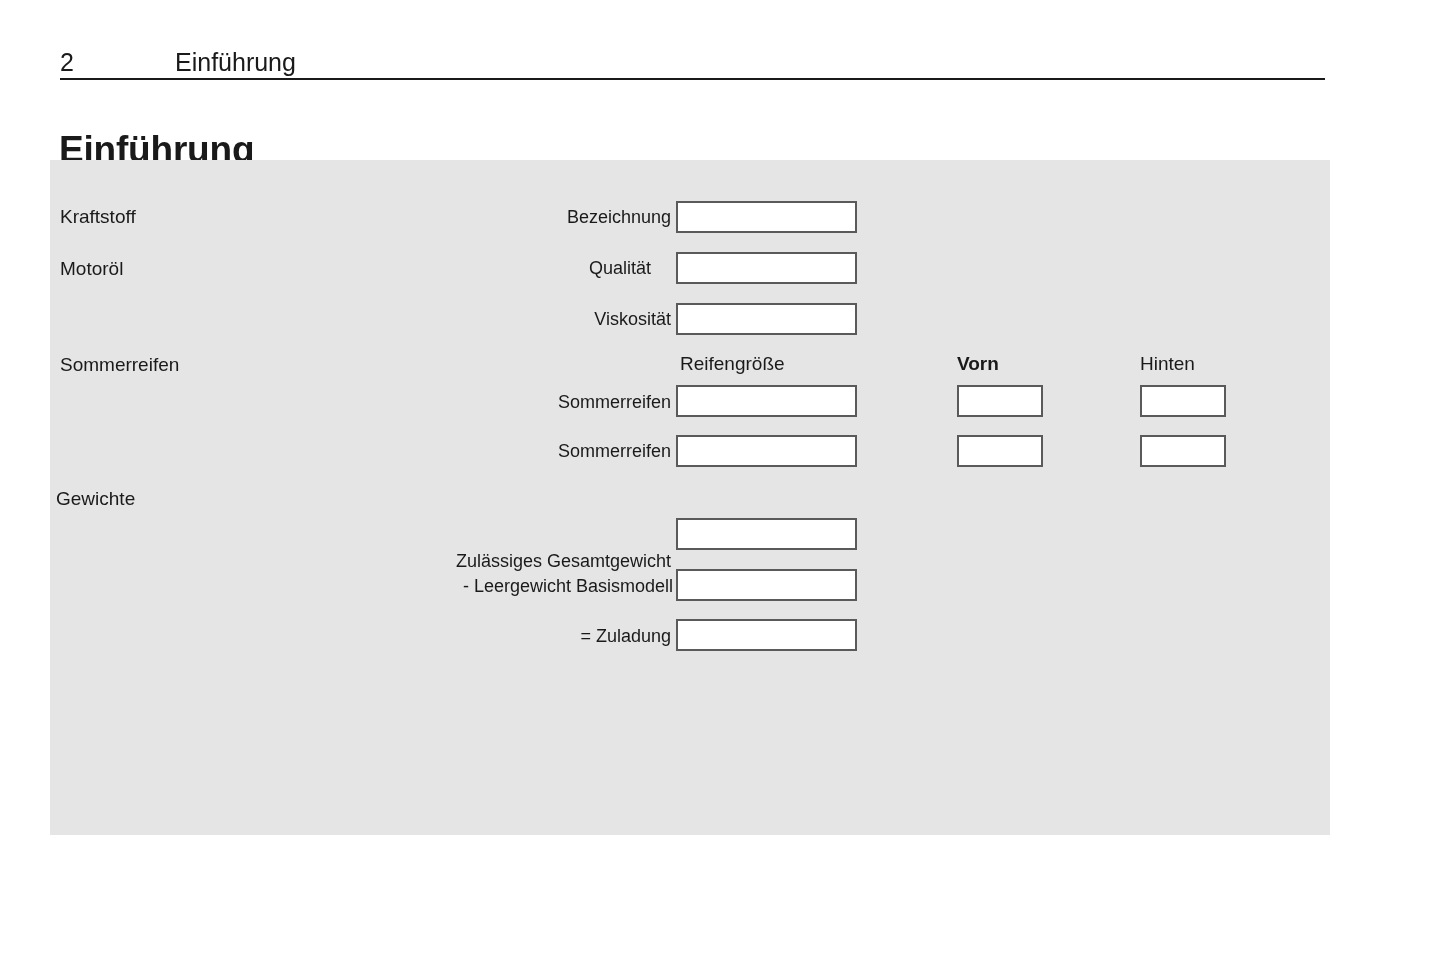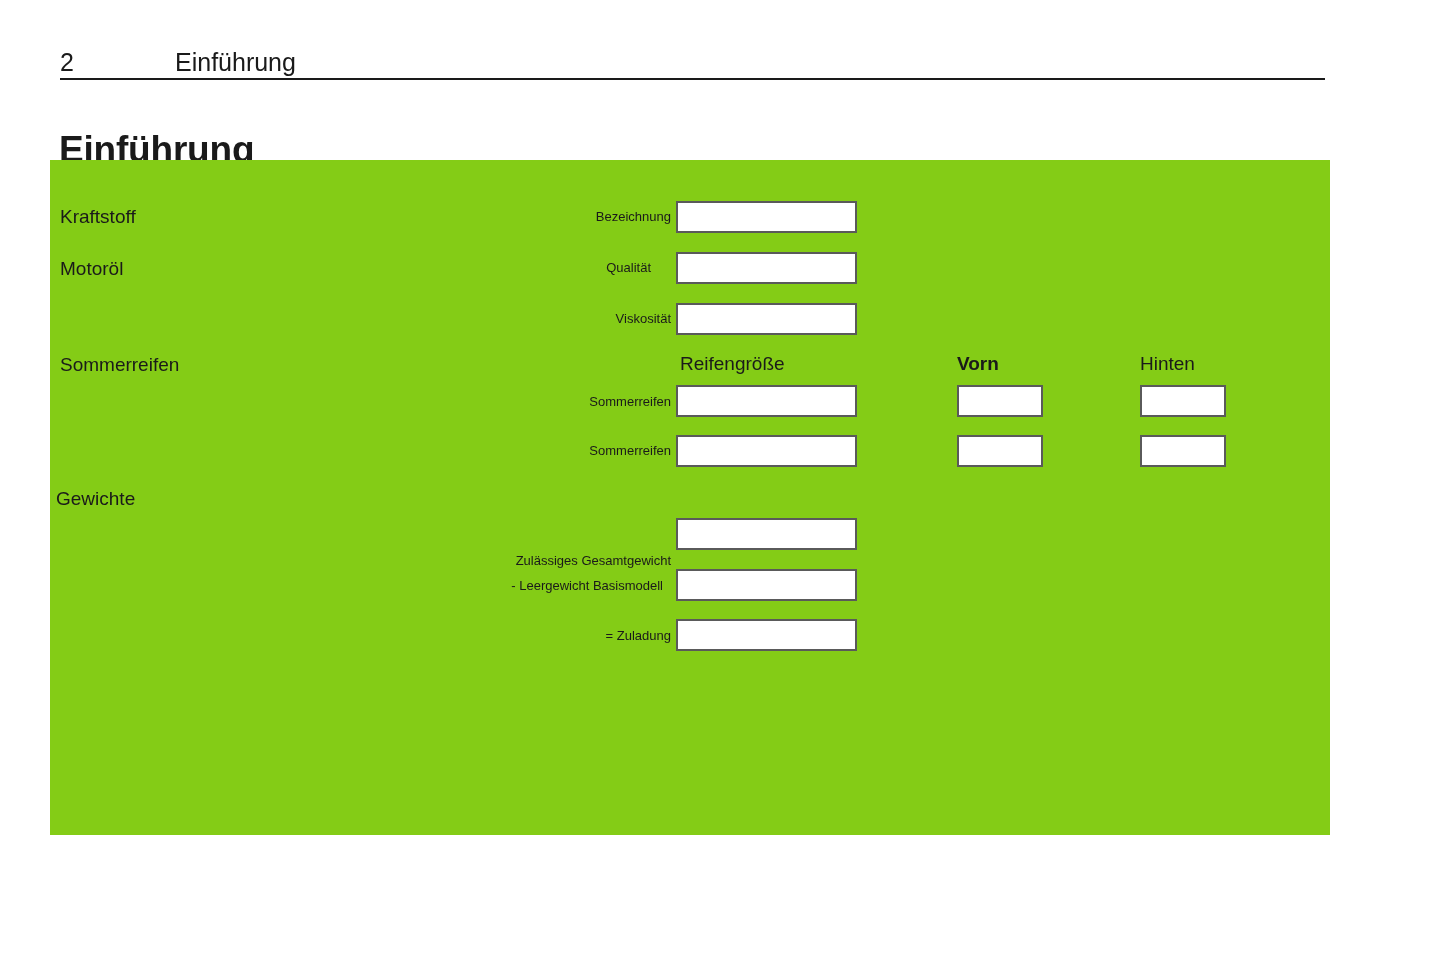--- a/index.html
+++ b/index.html
@@ -62,34 +62,34 @@
     color: #1a1a1a;
   }
 
   
   .content-panel {
     position: absolute;
     left: 50px;
     top: 160px;
     width: 1280px;
     height: 675px;
-    background: #84cc16;
+    background: #e5e5e5;
   }
 
   
   .sec-label {
     position: absolute;
     font-size: 19px;
     line-height: 24px;
     color: #1a1a1a;
     white-space: nowrap;
   }
   .row-label {
     position: absolute;
-    font-size: 13px;
+    font-size: 18px;
     line-height: 24px;
     color: #1a1a1a;
     white-space: nowrap;
     text-align: right;
   }
   .col-head {
     position: absolute;
     font-size: 19px;
     line-height: 24px;
     color: #1a1a1a;
@@ -179,21 +179,21 @@
   </div>
   <div class="field-box narrow" style="left:1090px; top:275px;">
     <input type="text" value="" style="">
   </div>
 
   <span class="row-label" style="left:186px; top:363px; width:435px;margin-top:26px;">Zulässiges Gesamtgewicht</span>
   <div class="field-box wide" style="left:626px; top:358px;">
     <input type="text" value="" style="">
   </div>
 
-  <span class="row-label" style="left:178px; top:414px; width:435px;">- Leergewicht Basismodell</span>
+  <span class="row-label" style="left:188px; top:414px; width:435px;">- Leergewicht Basismodell</span>
   <div class="field-box wide" style="left:626px; top:409px;">
     <input type="text" value="" style="">
   </div>
 
   <span class="row-label" style="left:186px; top:464px; width:435px;">= Zuladung</span>
   <div class="field-box wide" style="left:626px; top:459px;">
     <input type="text" value="" style="">
   </div>
 
 </div>

